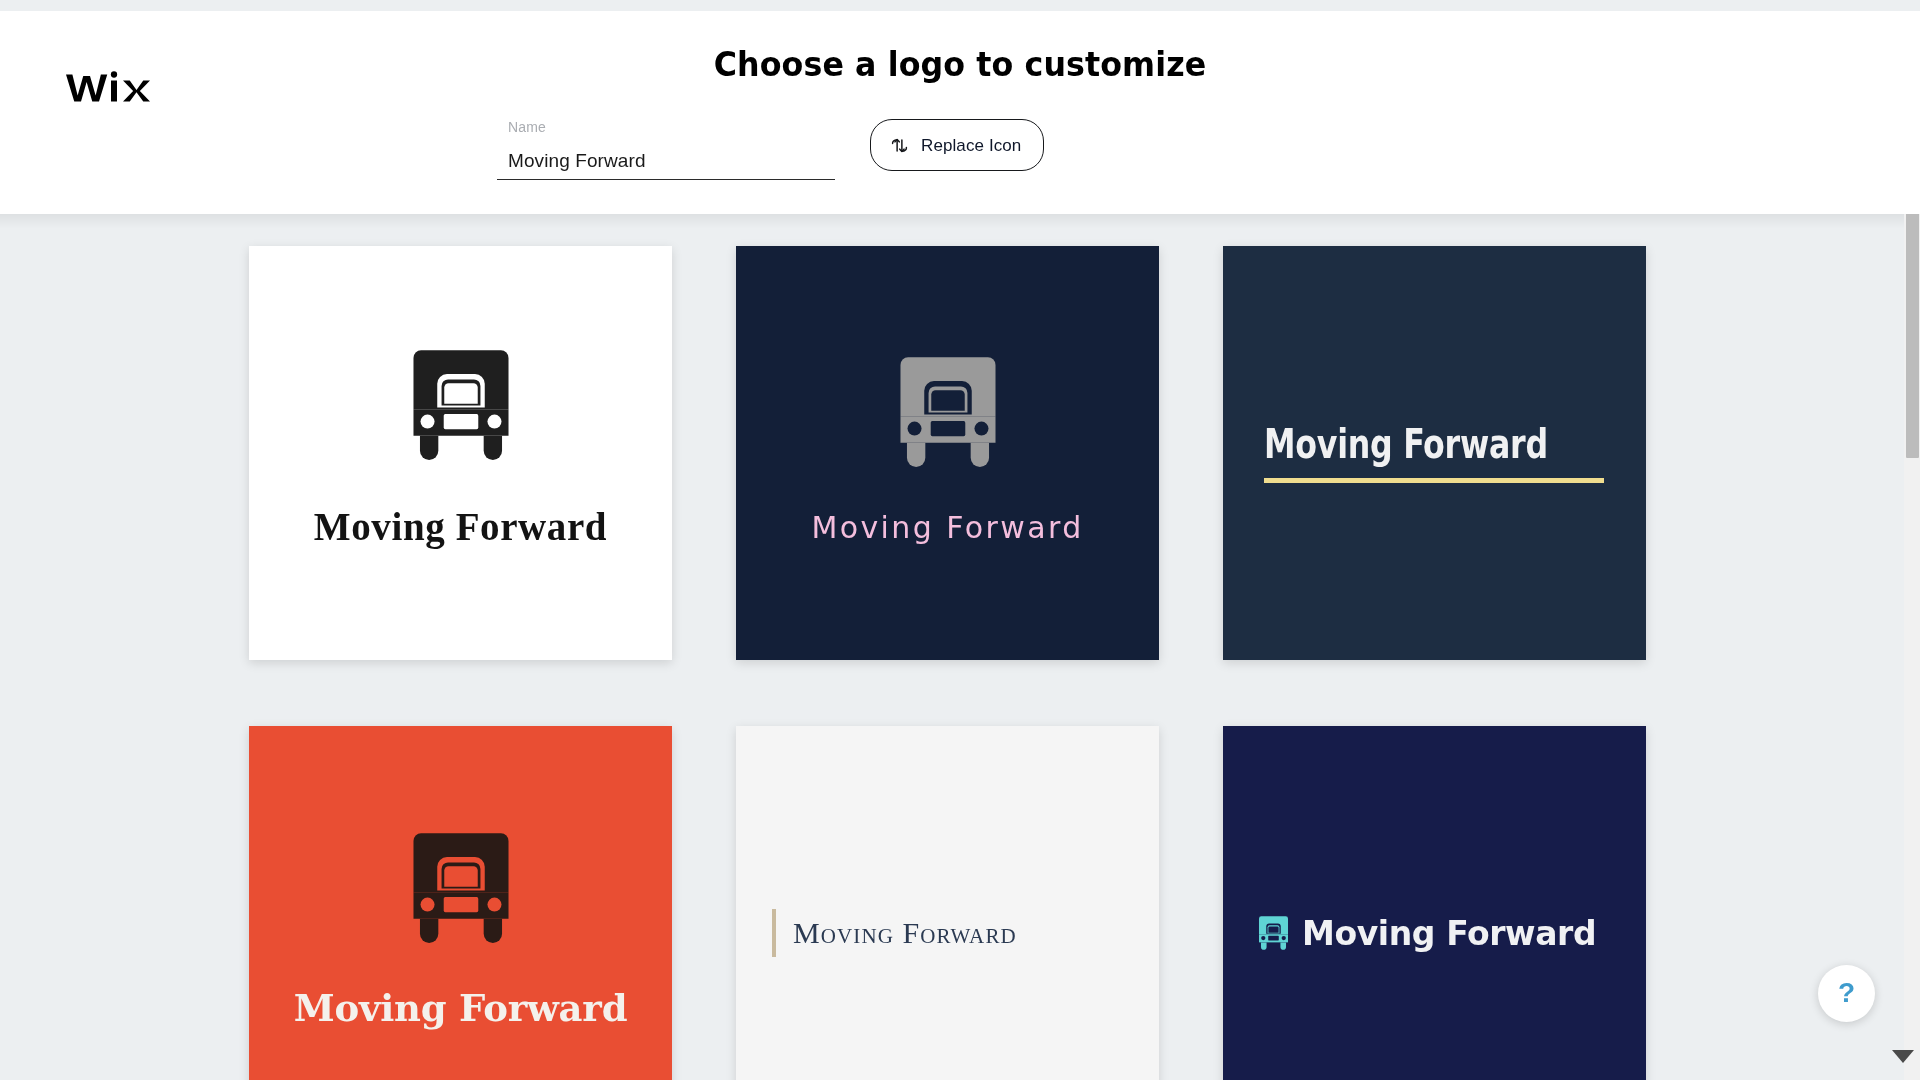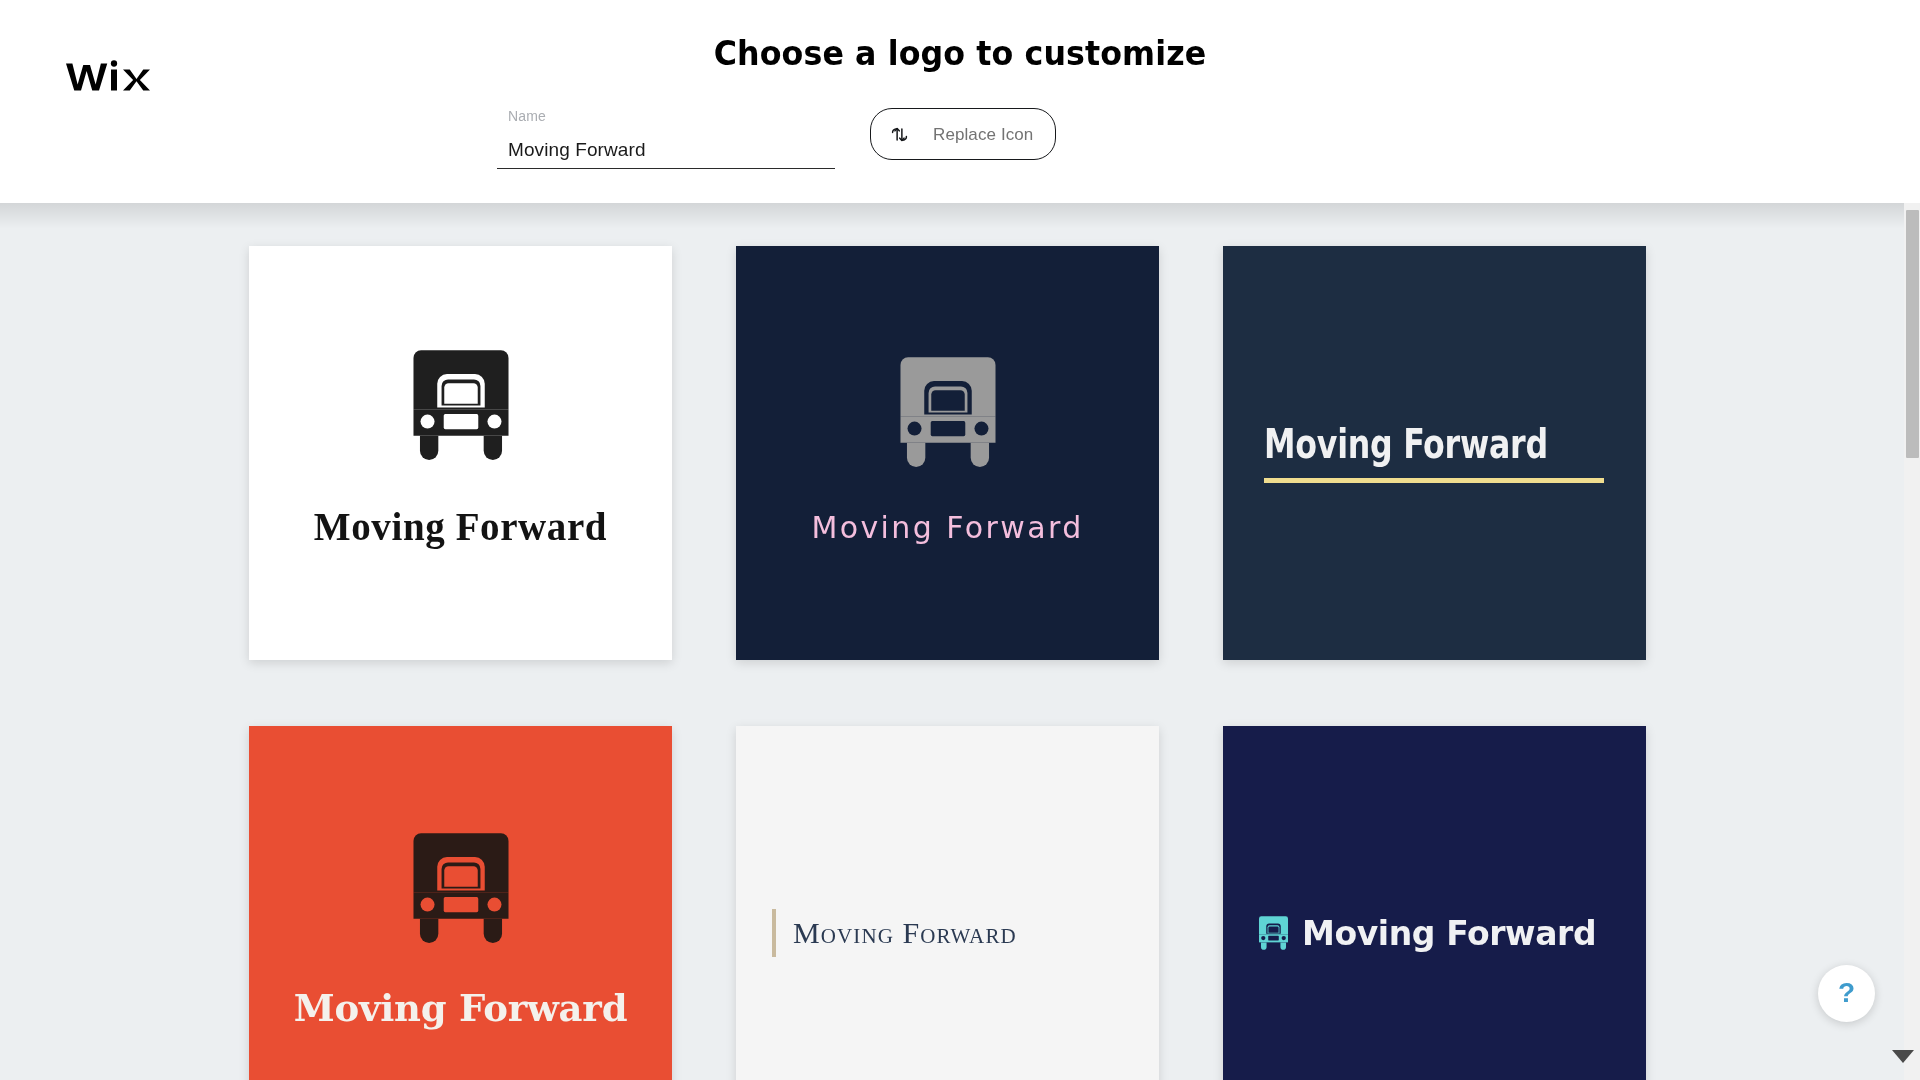--- a/index.html
+++ b/index.html
@@ -16,21 +16,21 @@
     position: relative;
     width: 1920px;
     height: 1080px;
     overflow: hidden;
     background: #eceff1;
   }
 
   
   .header {
     position: absolute;
-    top: 0; left: 0;
+    top: 11px; left: 0;
     width: 1920px;
     height: 203px;
     background: #ffffff;
     z-index: 30;
   }
 
   .wix-logo {
     position: absolute;
     left: 63px;
     top: 52px;
@@ -88,30 +88,30 @@
     color: #1a1a1a;
     padding: 0 0 7px 11px;
     width: 338px;
     letter-spacing: 0.1px;
   }
   .field-input::placeholder { color: #c9cbcf; }
 
   .replace-btn {
     display: flex;
     align-items: center;
-    gap: 24px;
+    gap: 12px;
     height: 52px;
     padding: 0 22px 0 19px;
     border: 1.6px solid #17191c;
     border-radius: 22px;
     background: #ffffff;
     cursor: pointer;
     font-family: "Liberation Sans", sans-serif;
     font-size: 17px;
-    color: #737373;
+    color: #0f172a;
     margin-bottom: 9px;
     white-space: nowrap;
   }
 
   .replace-btn .icon-swap { width: 19px; height: 19px; display: block; flex: 0 0 auto; }
   .replace-btn .btn-text { line-height: 1; letter-spacing: 0.1px; }
 
   .header-shadow {
     position: absolute;
     top: 203px; left: 0;

